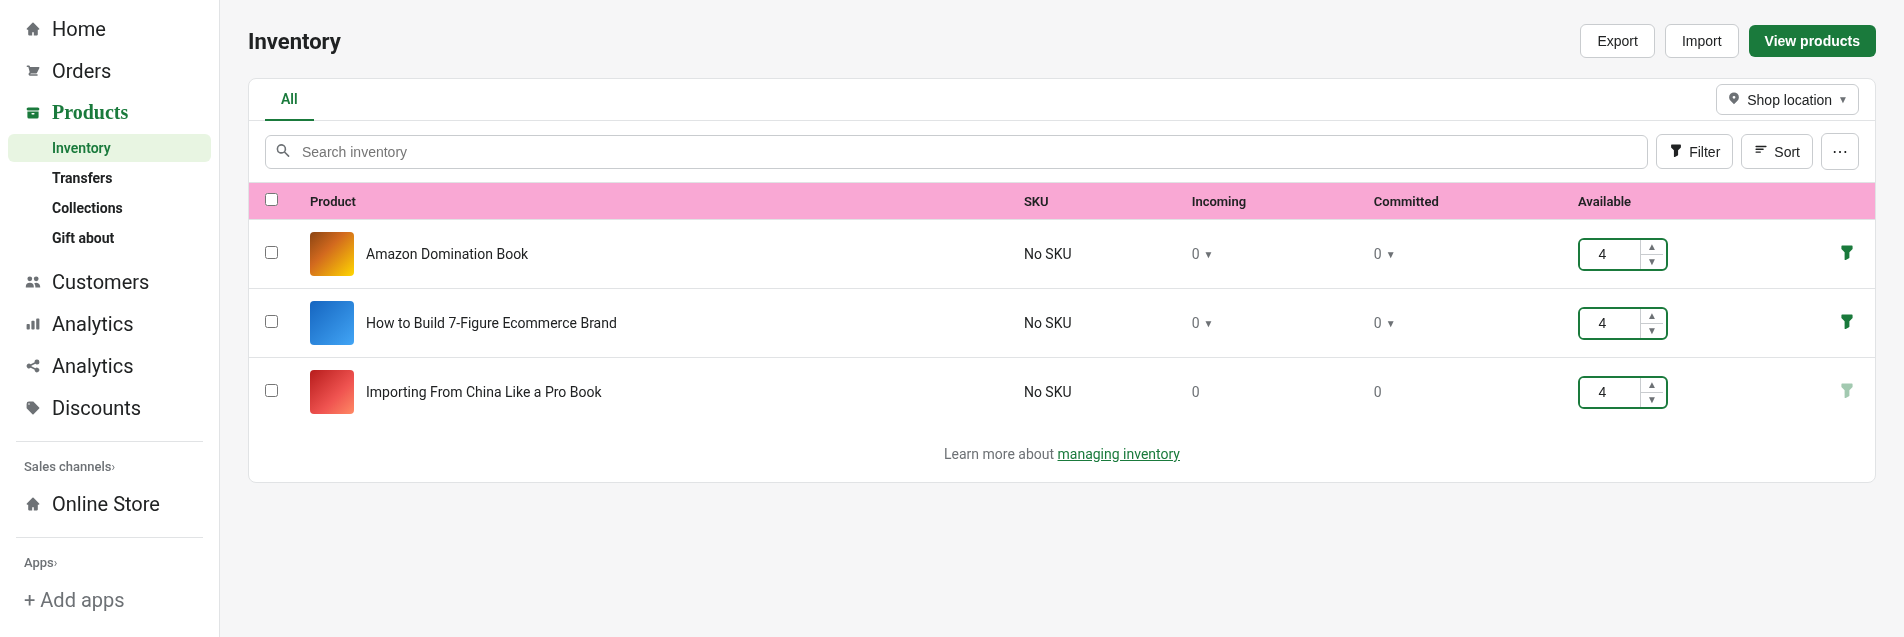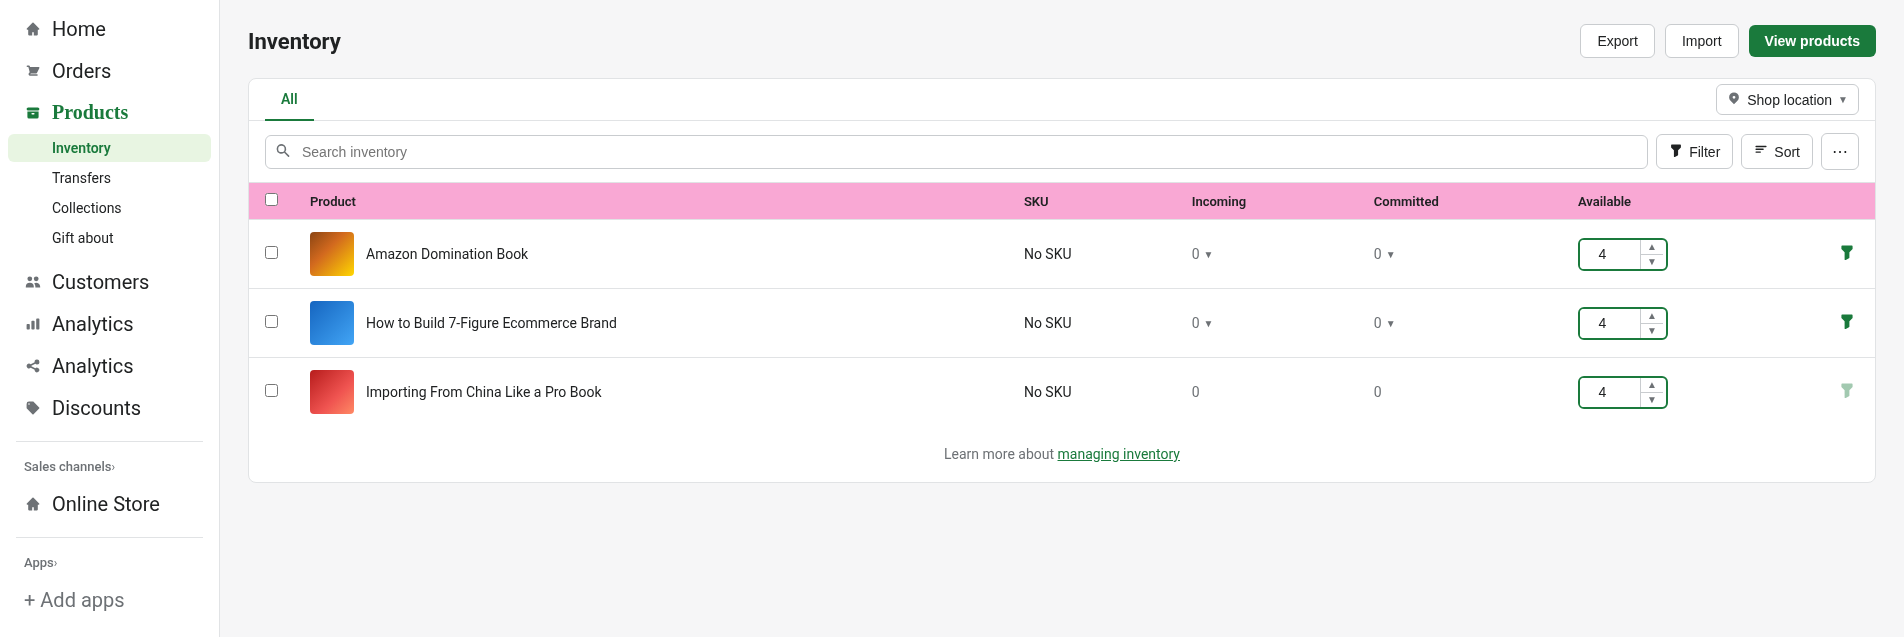--- a/index.html
+++ b/index.html
@@ -30,20 +30,21 @@
     .sidebar-item .icon { width: 18px; height: 18px; display: flex; align-items: center; justify-content: center; color: #6d7175; flex-shrink: 0; }
     .sidebar-sub-item {
       display: flex;
       align-items: center;
       padding: 6px 16px 6px 44px;
       cursor: pointer;
       color: #202223;
       font-size: 14px;
       border-radius: 6px;
       margin: 1px 8px;
+      font-weight: bold;
     }
     .sidebar-sub-item.active { background: #e8f5e2; color: #1a7a3c; font-weight: 600; }
     .sidebar-section-row {
       display: flex;
       align-items: center;
       justify-content: flex-start;
       padding: 8px 16px;
       cursor: pointer;
       margin: 1px 8px;
       border-radius: 6px;

